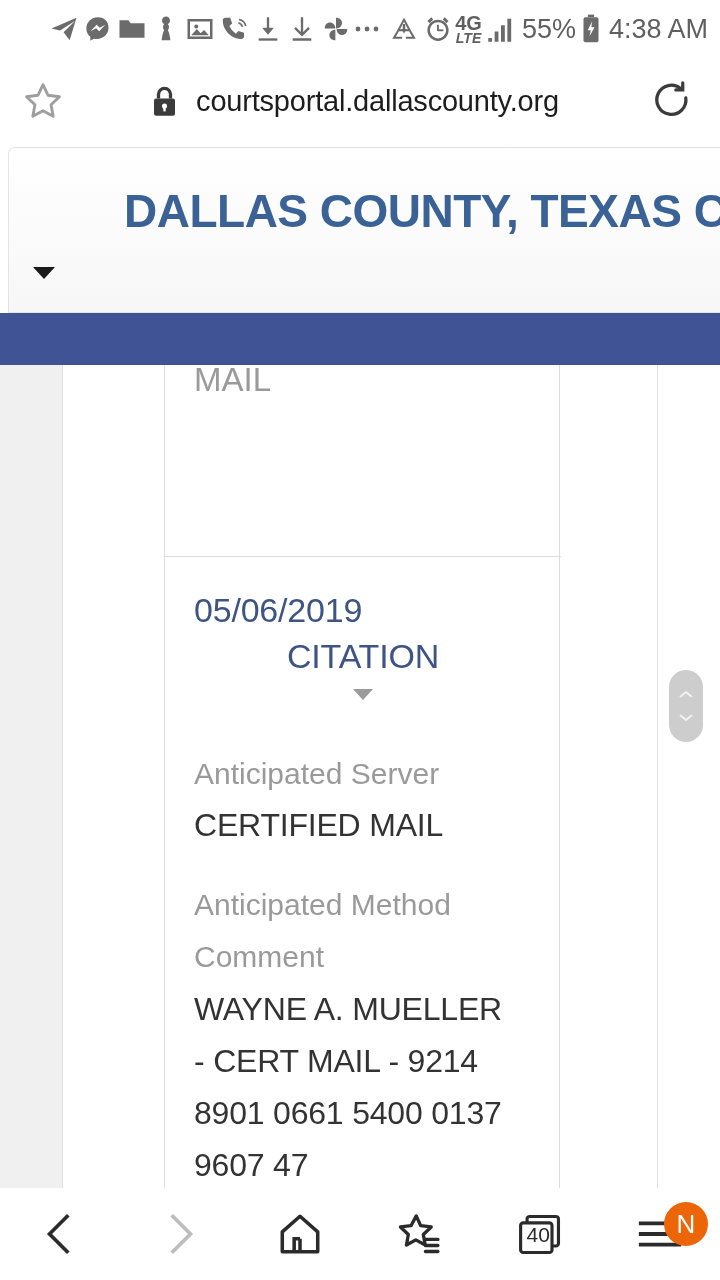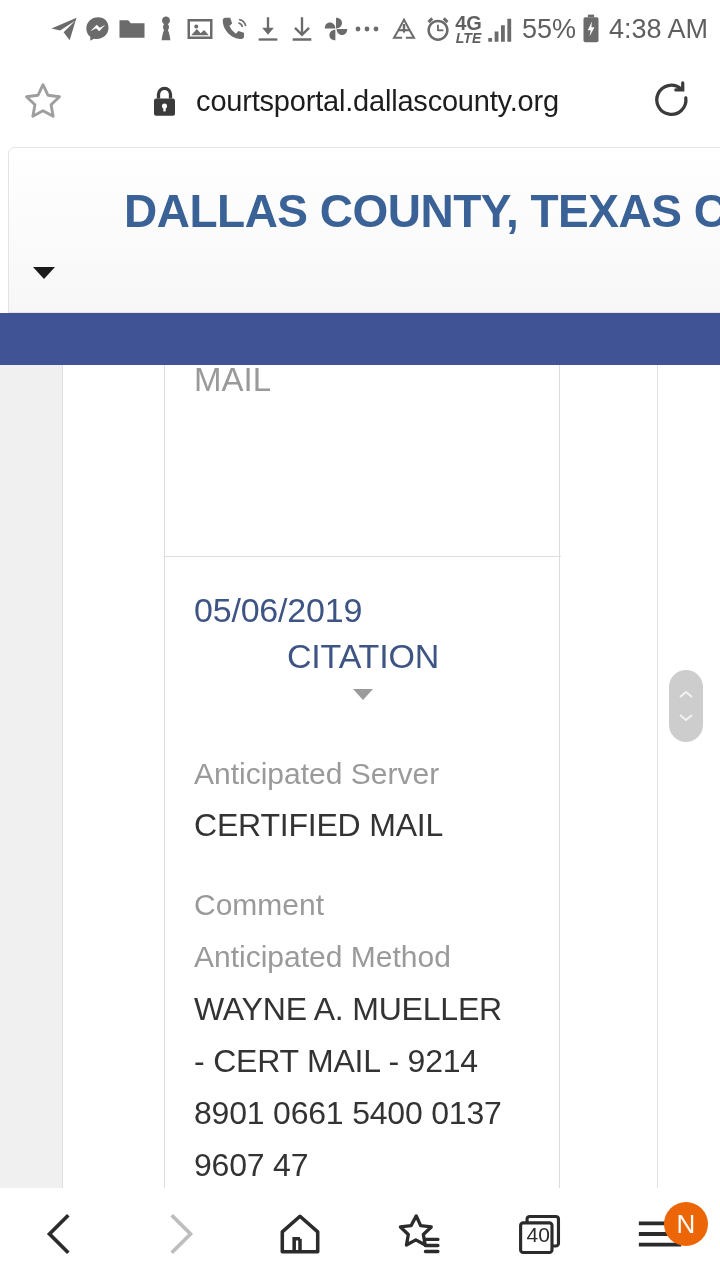--- a/index.html
+++ b/index.html
@@ -278,23 +278,23 @@
             <div class="svc-type-line">
               <span class="svc-type">CITATION</span>
               <span class="svc-caret"></span>
             </div>
 
             <div style="height:48px;"></div>
             <div class="fld-label">Anticipated Server</div>
             <div class="fld-value">CERTIFIED MAIL</div>
 
             <div style="height:28px;"></div>
+            <div class="fld-label">Anticipated Method</div>
+
             <div class="fld-label">Comment</div>
-
-            <div class="fld-label">Anticipated Method</div>
             <div class="fld-value" style="max-width:310px;">WAYNE A. MUELLER - CERT MAIL - 9214 8901 0661 5400 0137 9607 47</div>
           </div>
 
         </div>
       </div>
     </div>
 
     <div class="scroll-pill">
       <svg width="20" height="12" viewBox="0 0 20 12">
           <path fill="none" stroke="#f2f2f2" stroke-width="2" d="M4 8l6-5 6 5"></path>

